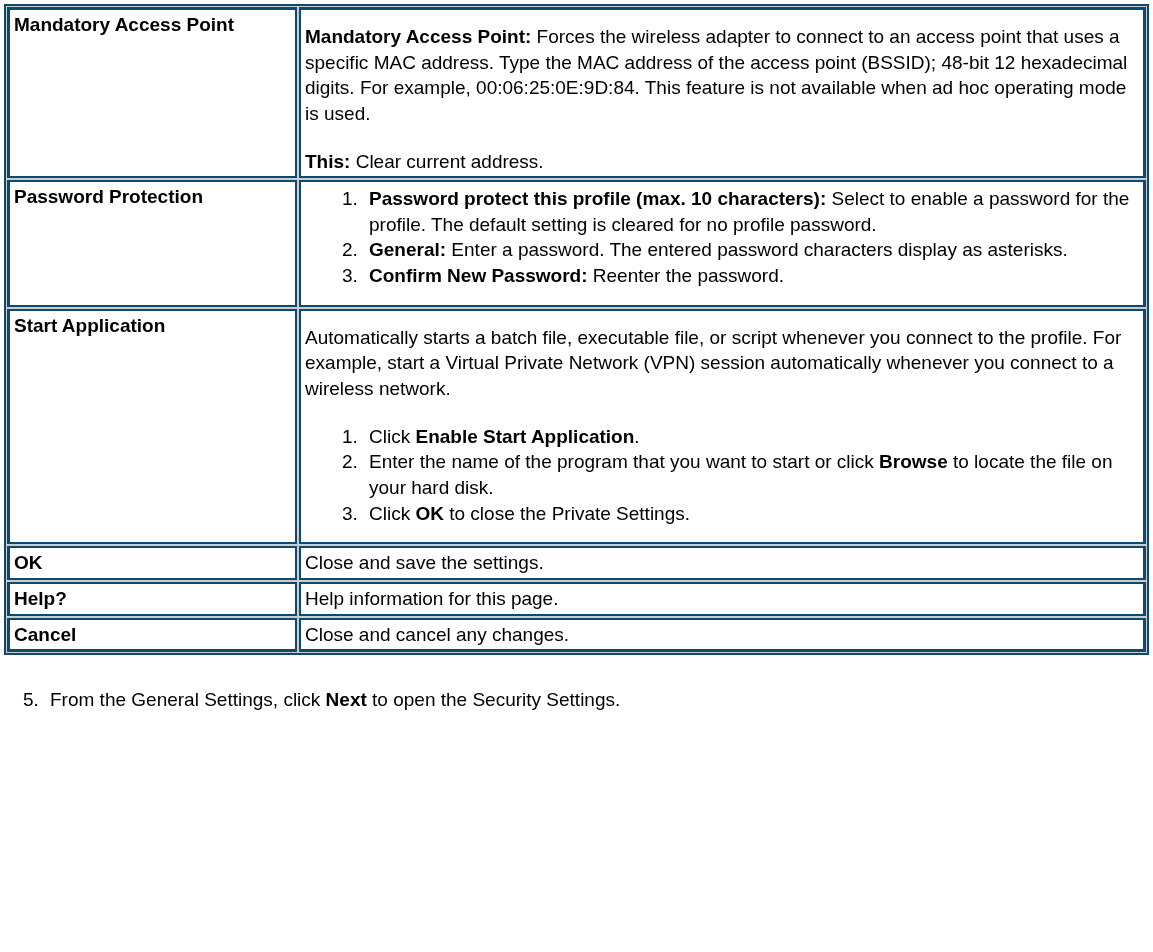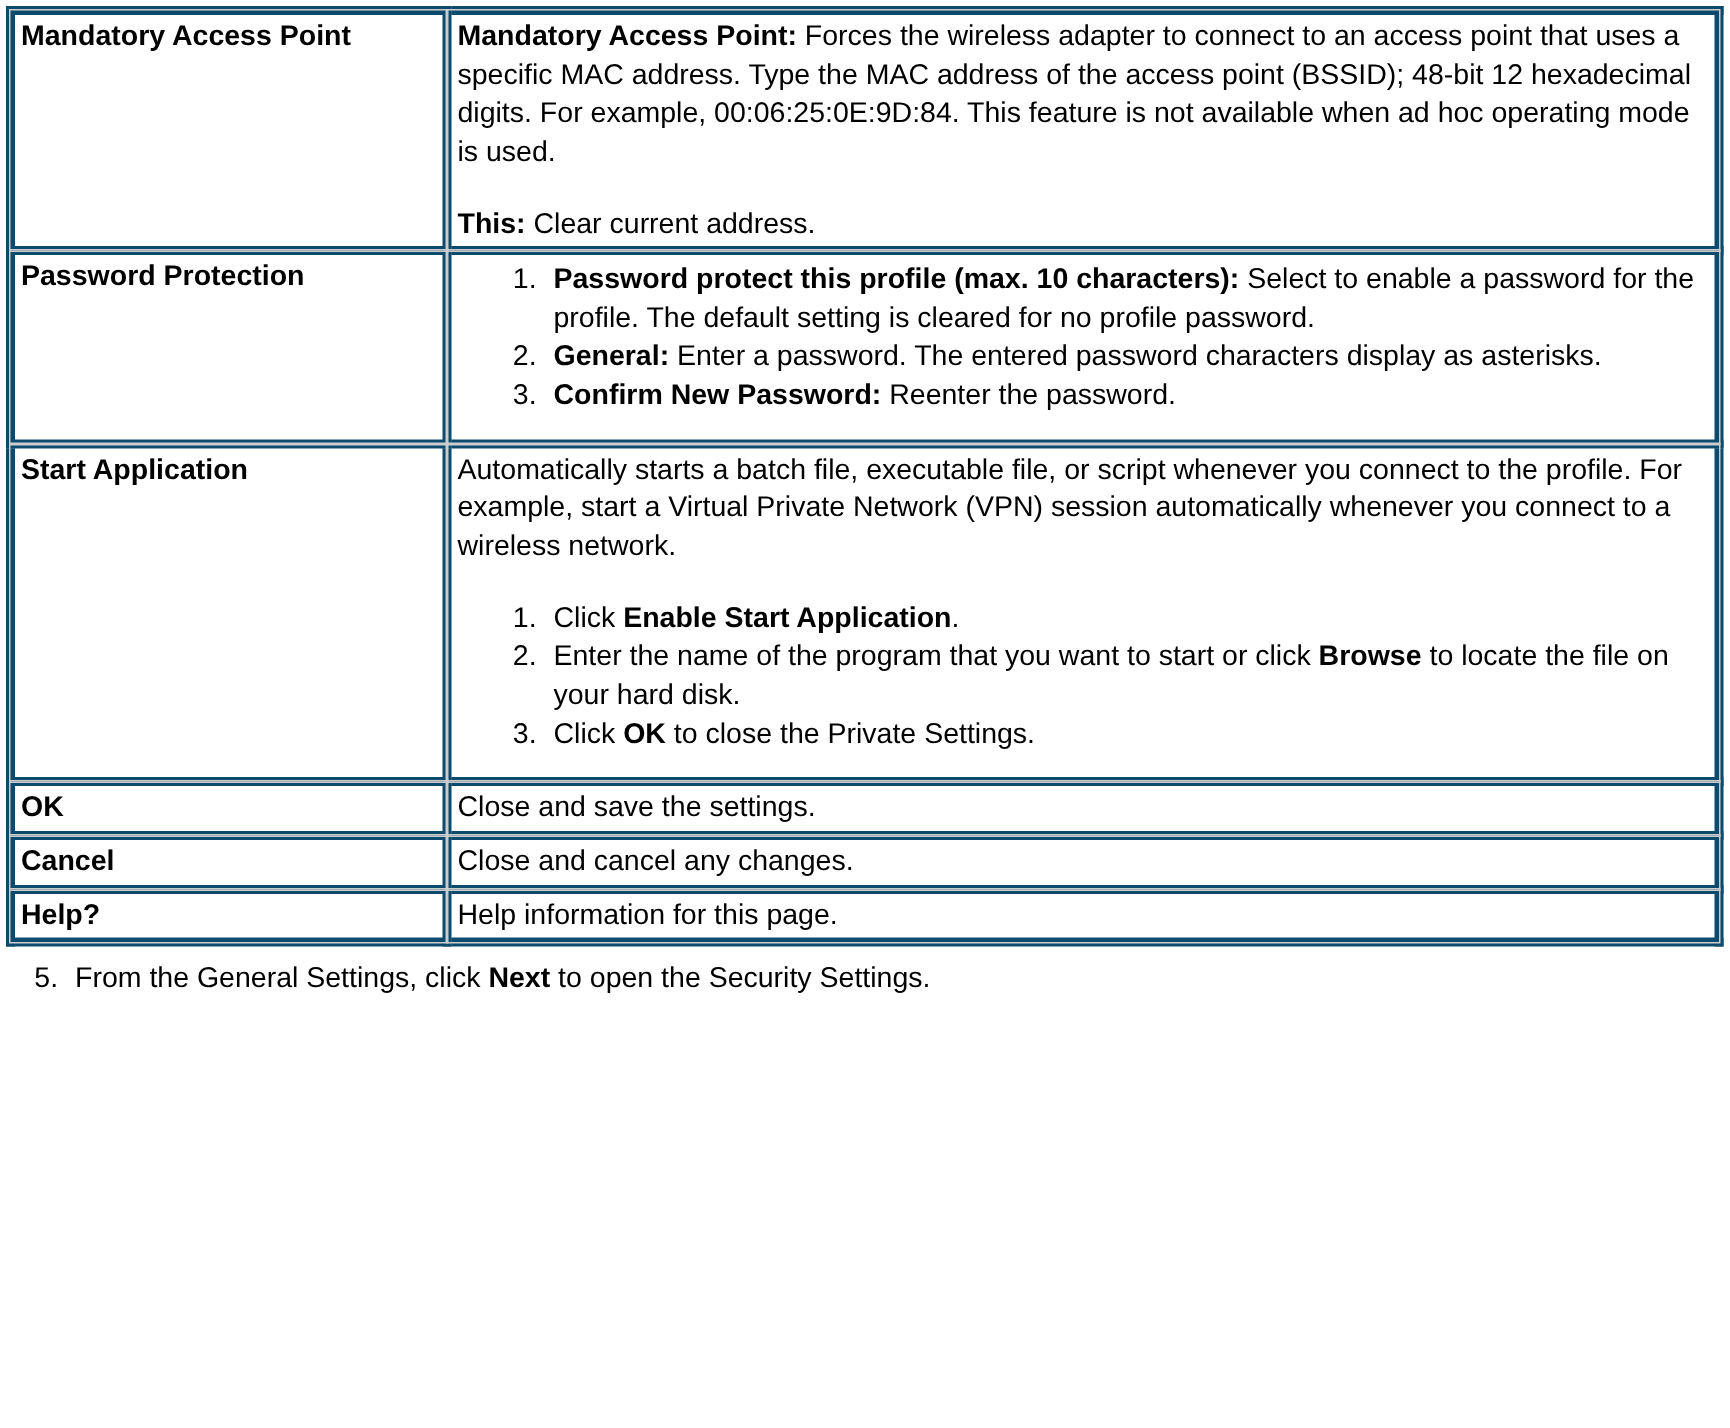--- a/index.html
+++ b/index.html
@@ -32,27 +32,27 @@
     }
     ol.inner-list {
       margin: 2px 0 14px 0;
       padding-left: 58px;
     }
     ol.inner-list li {
       padding-left: 6px;
       margin-bottom: 0px;
     }
     .para {
-      margin: 0 0 22px 0;
+      margin: 12px 0 22px 0;
     }
     .para-last {
       margin: 0;
     }
     ol.outer-list {
-      margin: 11px 0 0 0;
+      margin: 34px 0 0 0;
       padding-left: 40px;
     }
     ol.outer-list li {
       padding-left: 6px;
     }
     b {
       font-weight: bold;
     }
   </style>
 </head>
@@ -86,25 +86,25 @@
         <li><span>Enter the name of the program that you want to start or click </span><b>Browse</b><span> to locate the file on your hard disk.</span></li>
         <li><span>Click </span><b>OK</b><span> to close the Private Settings.</span></li>
       </ol>
     </td>
   </tr>
   <tr>
     <td class="col-left">OK</td>
     <td class="col-right">Close and save the settings.</td>
   </tr>
   <tr>
+    <td class="col-left">Help?</td>
+    <td class="col-right">Help information for this page.</td>
+  </tr>
+  <tr>
     <td class="col-left">Cancel</td>
     <td class="col-right">Close and cancel any changes.</td>
-  </tr>
-  <tr>
-    <td class="col-left">Help?</td>
-    <td class="col-right">Help information for this page.</td>
   </tr>
 </tbody>
   </table>
 
 <ol class="outer-list" start="5">
   <li><span>From the General Settings, click </span><b>Next</b><span> to open the Security Settings.</span></li>
 </ol>
 
 </body></html>

